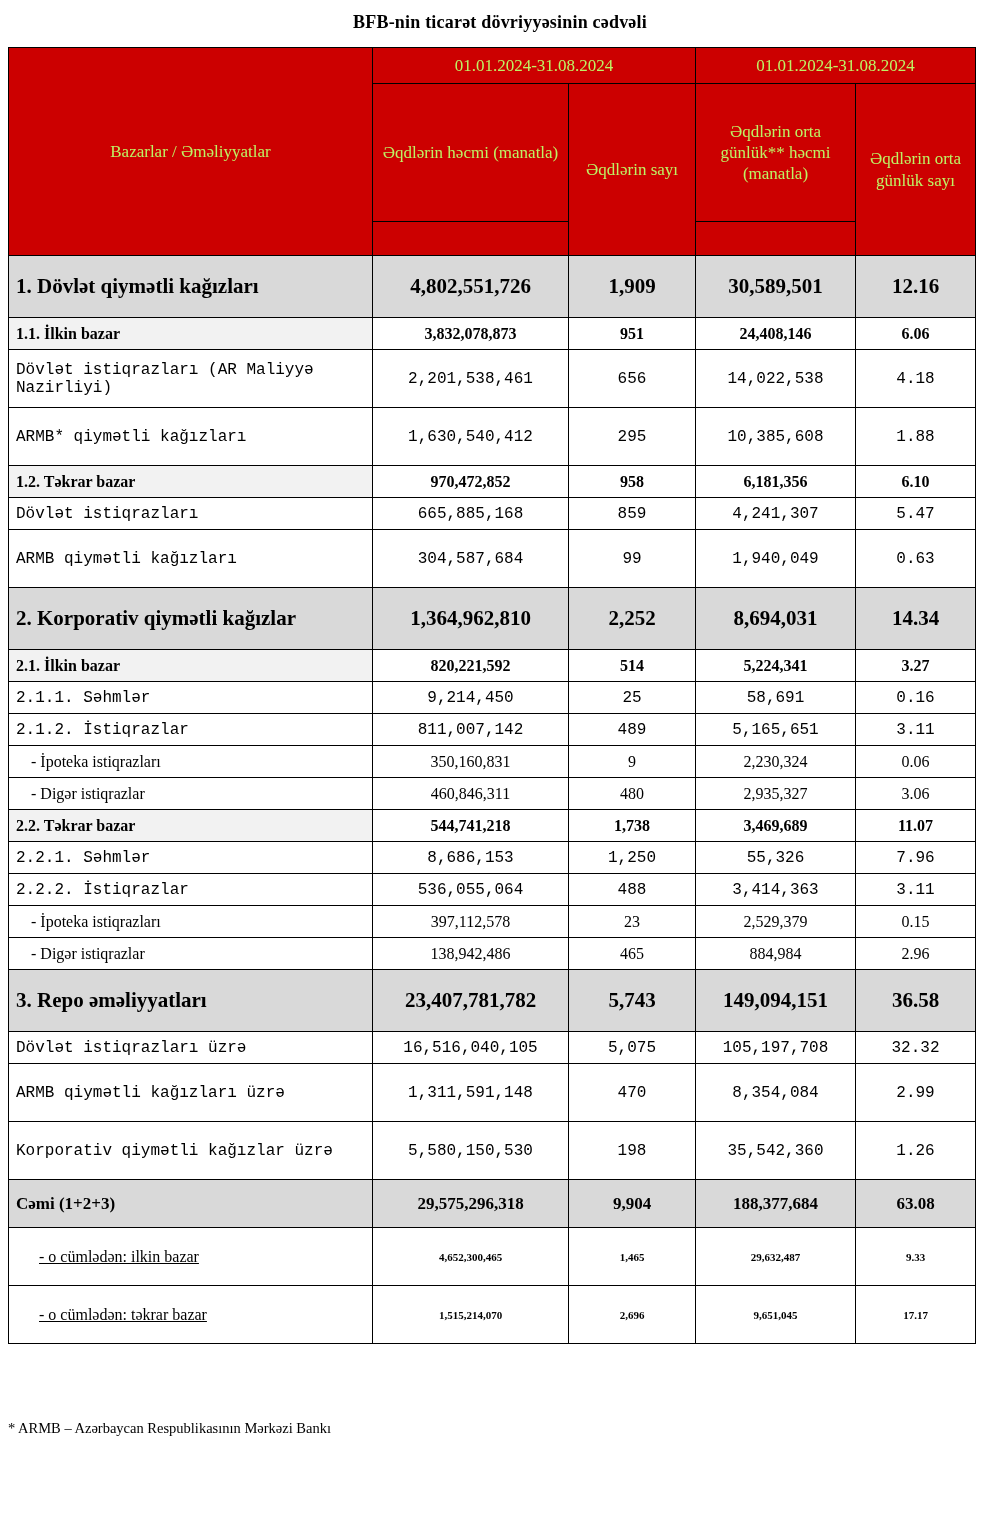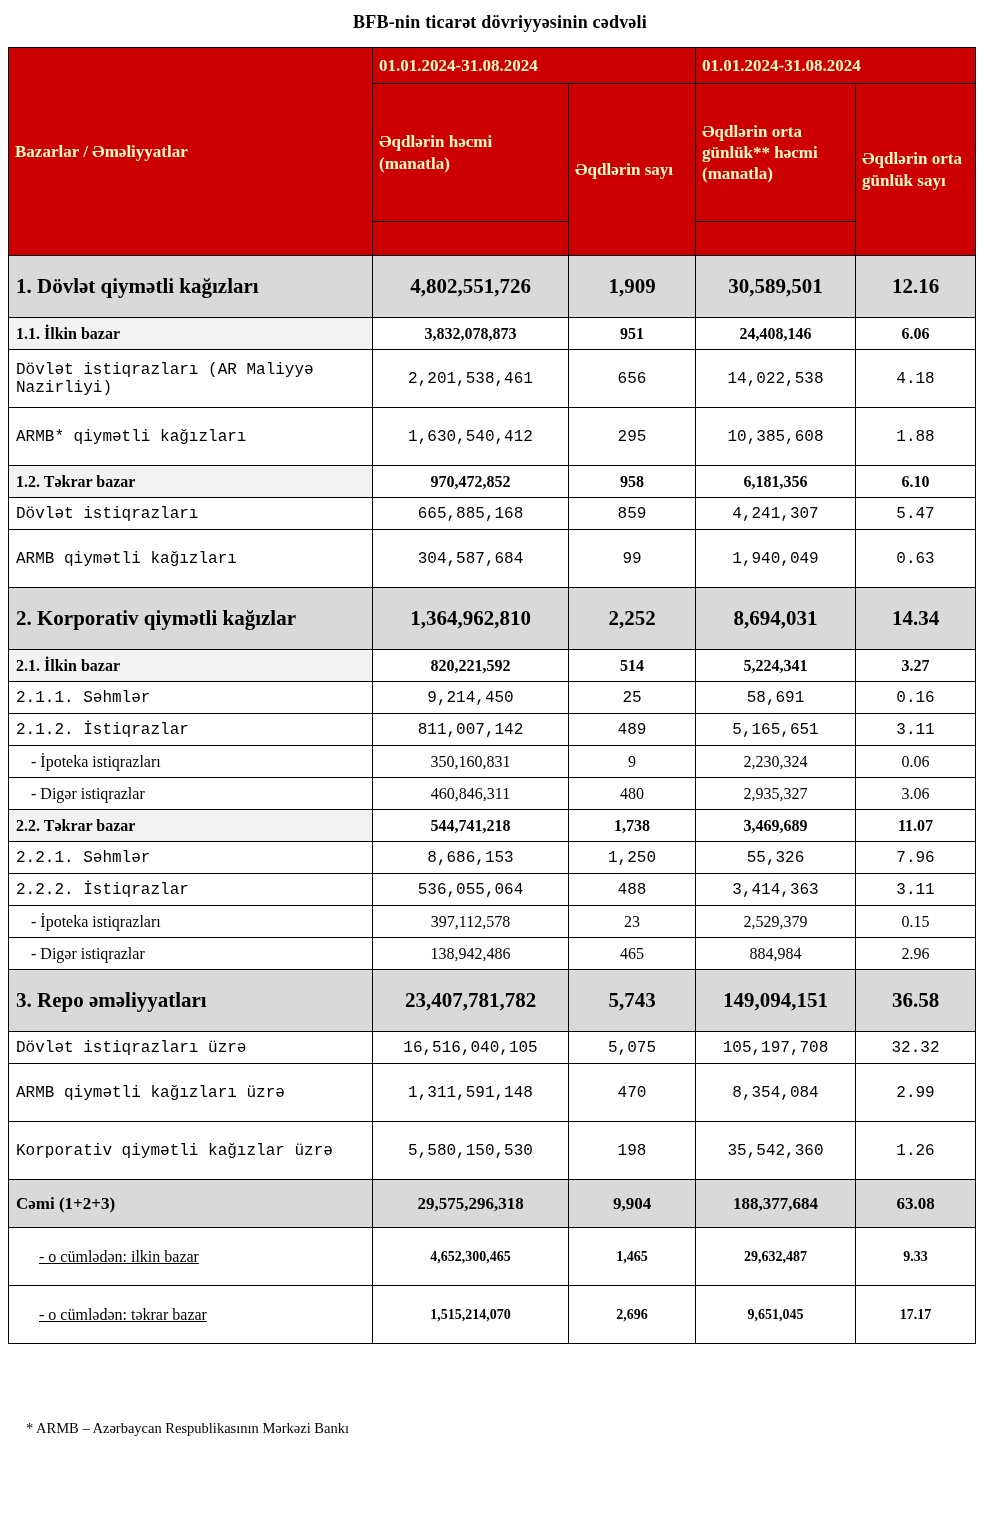--- a/index.html
+++ b/index.html
@@ -29,23 +29,23 @@
   }
   th, td {
     border: 1px solid #000000;
     padding: 3px 6px;
     vertical-align: middle;
     font-size: 16px;
     overflow: hidden;
   }
   thead th {
     background: var(--header-red, #CC0000);
-    color: #fef9c3;
-    font-weight: bold;
-    text-align: left;
+    color: #bef264;
+    font-weight: normal;
+    text-align: center;
     font-size: 17px;
     line-height: 1.25;
   }
   thead tr.period-row th { height: 36px; }
   thead tr.colhead-row th { height: 138px; }
   thead tr.filler-row th { height: 34px; padding: 0; }
   td.label { text-align: left; padding-left: 7px; padding-right: 8px; }
   td.num { text-align: center; }
 
   tr.style-section td {
@@ -61,28 +61,28 @@
   tr.style-indent td.label { padding-left: 22px; }
   tr.tall td { height: 58px; }
   tr.style-total td {
     background: var(--section-gray, #D9D9D9);
     font-weight: bold;
     height: 48px;
     font-size: 17px;
   }
   tr.style-subtotal td { height: 58px; }
   tr.style-subtotal td.label { padding-left: 30px; text-decoration: underline; }
-  tr.style-subtotal td.num { font-weight: bold; font-size: 14px; }
+  tr.style-subtotal td.num { font-weight: bold; font-size: 11px; }
 
   .footnotes {
     margin-top: 74px;
     font-size: 14.5px;
     line-height: 1.45;
   }
-  .footnotes div { white-space: pre-wrap; margin-left: 18px; }
+  .footnotes div { white-space: pre-wrap; }
 </style>
 </head>
 <body>
 
 <div class="page">
 
   <h1 class="doc-title">BFB-nin ticarət dövriyyəsinin cədvəli</h1>
 
   <table class="turnover">
     <colgroup>

